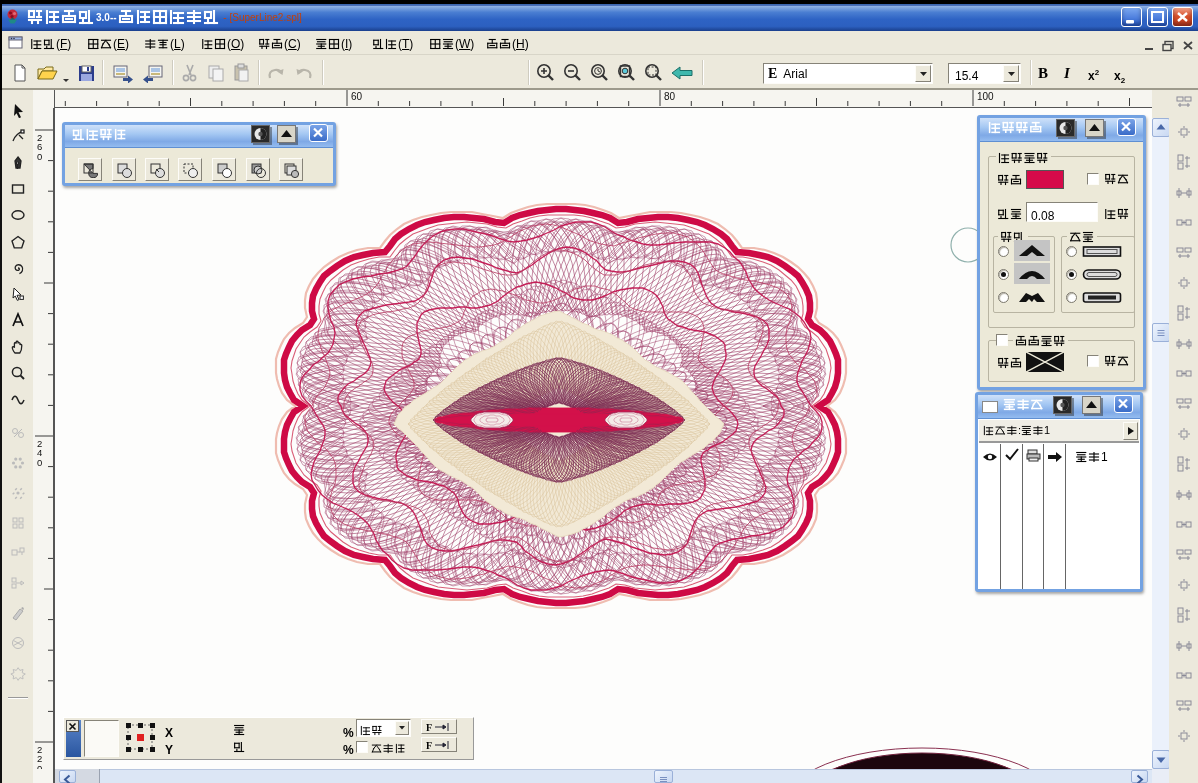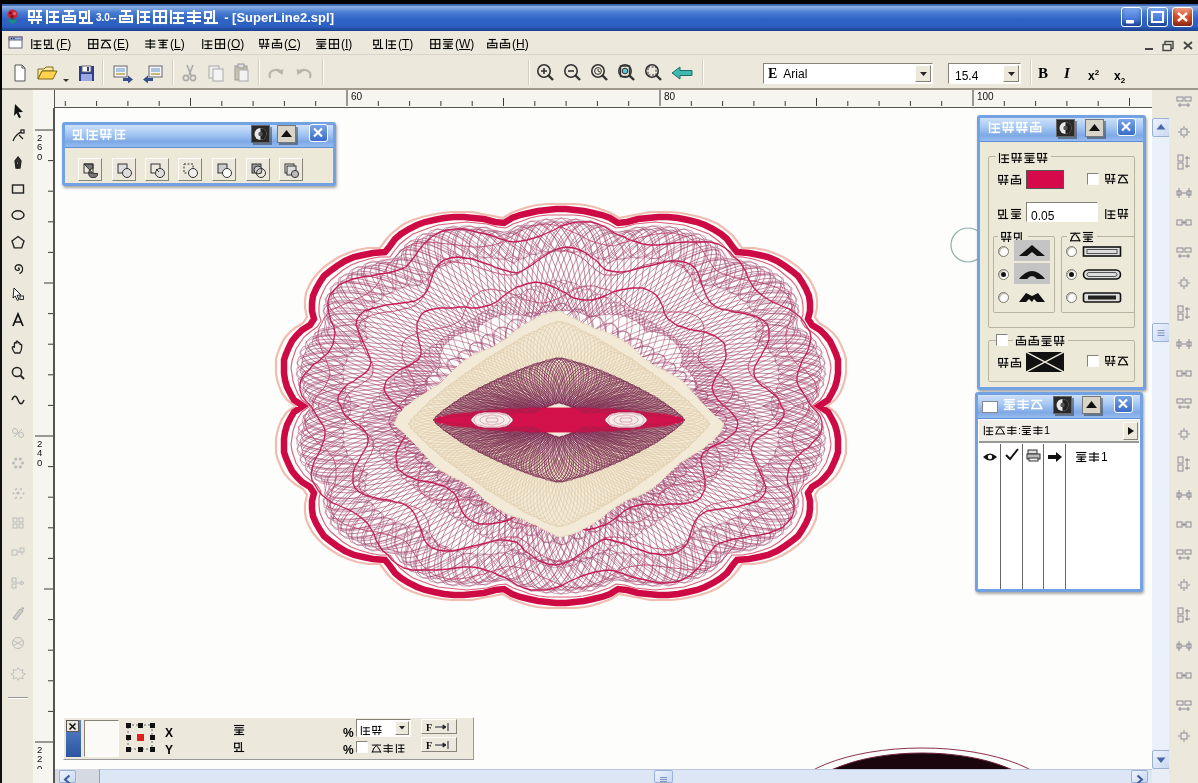--- a/index.html
+++ b/index.html
@@ -95,21 +95,21 @@
         <line x1="76" y1="2" x2="76" y2="14"></line>
         <line x1="87" y1="3" x2="93" y2="3"></line>
         <line x1="87" y1="3" x2="87" y2="9"></line>
         <line x1="93" y1="3" x2="93" y2="9"></line>
         <line x1="87" y1="9" x2="93" y2="9"></line>
         <line x1="96" y1="2" x2="96" y2="14"></line>
         <line x1="90" y1="11" x2="90" y2="14"></line>
         <line x1="87" y1="14" x2="99" y2="14"></line>
       </g>
     </svg>
-    <span style="color:#ffffff;font-weight:bold;font-size:13px">&nbsp;-&nbsp;[SuperLine2.spl]</span>
+    <span style="color:#c2410c;font-weight:normal;font-size:10px">&nbsp;-&nbsp;[SuperLine2.spl]</span>
   </div>
 <div class="ab" style="left:1121px;top:7px;width:21px;height:20px;border:1px solid #fff;border-radius:3px;background:linear-gradient(180deg,#7ba7ef,#2a5fd0);box-shadow:inset 0 -3px 4px rgba(0,0,20,.35)"><svg width="19" height="18" viewBox="0 0 19 18" style="">
       <rect x="4" y="12" width="8" height="3.5" fill="#fff" rx="1"></rect>
     </svg></div>
 <div class="ab" style="left:1147px;top:7px;width:21px;height:20px;border:1px solid #fff;border-radius:3px;background:linear-gradient(180deg,#7ba7ef,#2a5fd0);box-shadow:inset 0 -3px 4px rgba(0,0,20,.35)"><svg width="19" height="18" viewBox="0 0 19 18" style="">
       <rect x="4" y="4" width="11" height="10" fill="none" stroke="#fff" stroke-width="2"></rect>
     </svg></div>
 <div class="ab" style="left:1172px;top:7px;width:21px;height:20px;border:1px solid #fff;border-radius:3px;background:linear-gradient(180deg,#f0a088,#d8512c 45%,#c23a18);box-shadow:inset 0 -3px 4px rgba(0,0,20,.35)"><svg width="19" height="18" viewBox="0 0 19 18" style="">
       <path d="M5 5l9 8M14 5l-9 8" stroke="#fff" stroke-width="2.4"></path>
     </svg></div>
@@ -1171,21 +1171,21 @@
         <line x1="2" y1="14" x2="14" y2="14"></line>
         <line x1="19" y1="2" x2="31" y2="2"></line>
         <line x1="20" y1="5" x2="30" y2="5"></line>
         <line x1="19" y1="8" x2="31" y2="8"></line>
         <line x1="25" y1="8" x2="25" y2="14"></line>
         <line x1="21" y1="11" x2="29" y2="11"></line>
         <line x1="19" y1="14" x2="31" y2="14"></line>
       </g>
     </svg></div>
 <div class="ab sunken" style="left:1026px;top:202px;width:72px;height:20px"></div>
-<div class="ab" style="left:1031px;top:206px;"><span class="mi">0.05</span></div>
+<div class="ab" style="left:1031px;top:206px;"><span class="mi">0.08</span></div>
 <div class="ab" style="left:1104px;top:206px;"><svg width="26" height="12" viewBox="0 0 34 16" style="">
       <g stroke="#000" stroke-width="1.5" stroke-linecap="square">
         <line x1="2" y1="2" x2="2" y2="14"></line>
         <line x1="5" y1="4" x2="14" y2="4"></line>
         <line x1="9" y1="4" x2="9" y2="14"></line>
         <line x1="5" y1="9" x2="14" y2="9"></line>
         <line x1="5" y1="14" x2="14" y2="14"></line>
         <line x1="19" y1="2" x2="24" y2="2"></line>
         <line x1="19" y1="2" x2="19" y2="8"></line>
         <line x1="24" y1="2" x2="24" y2="8"></line>

